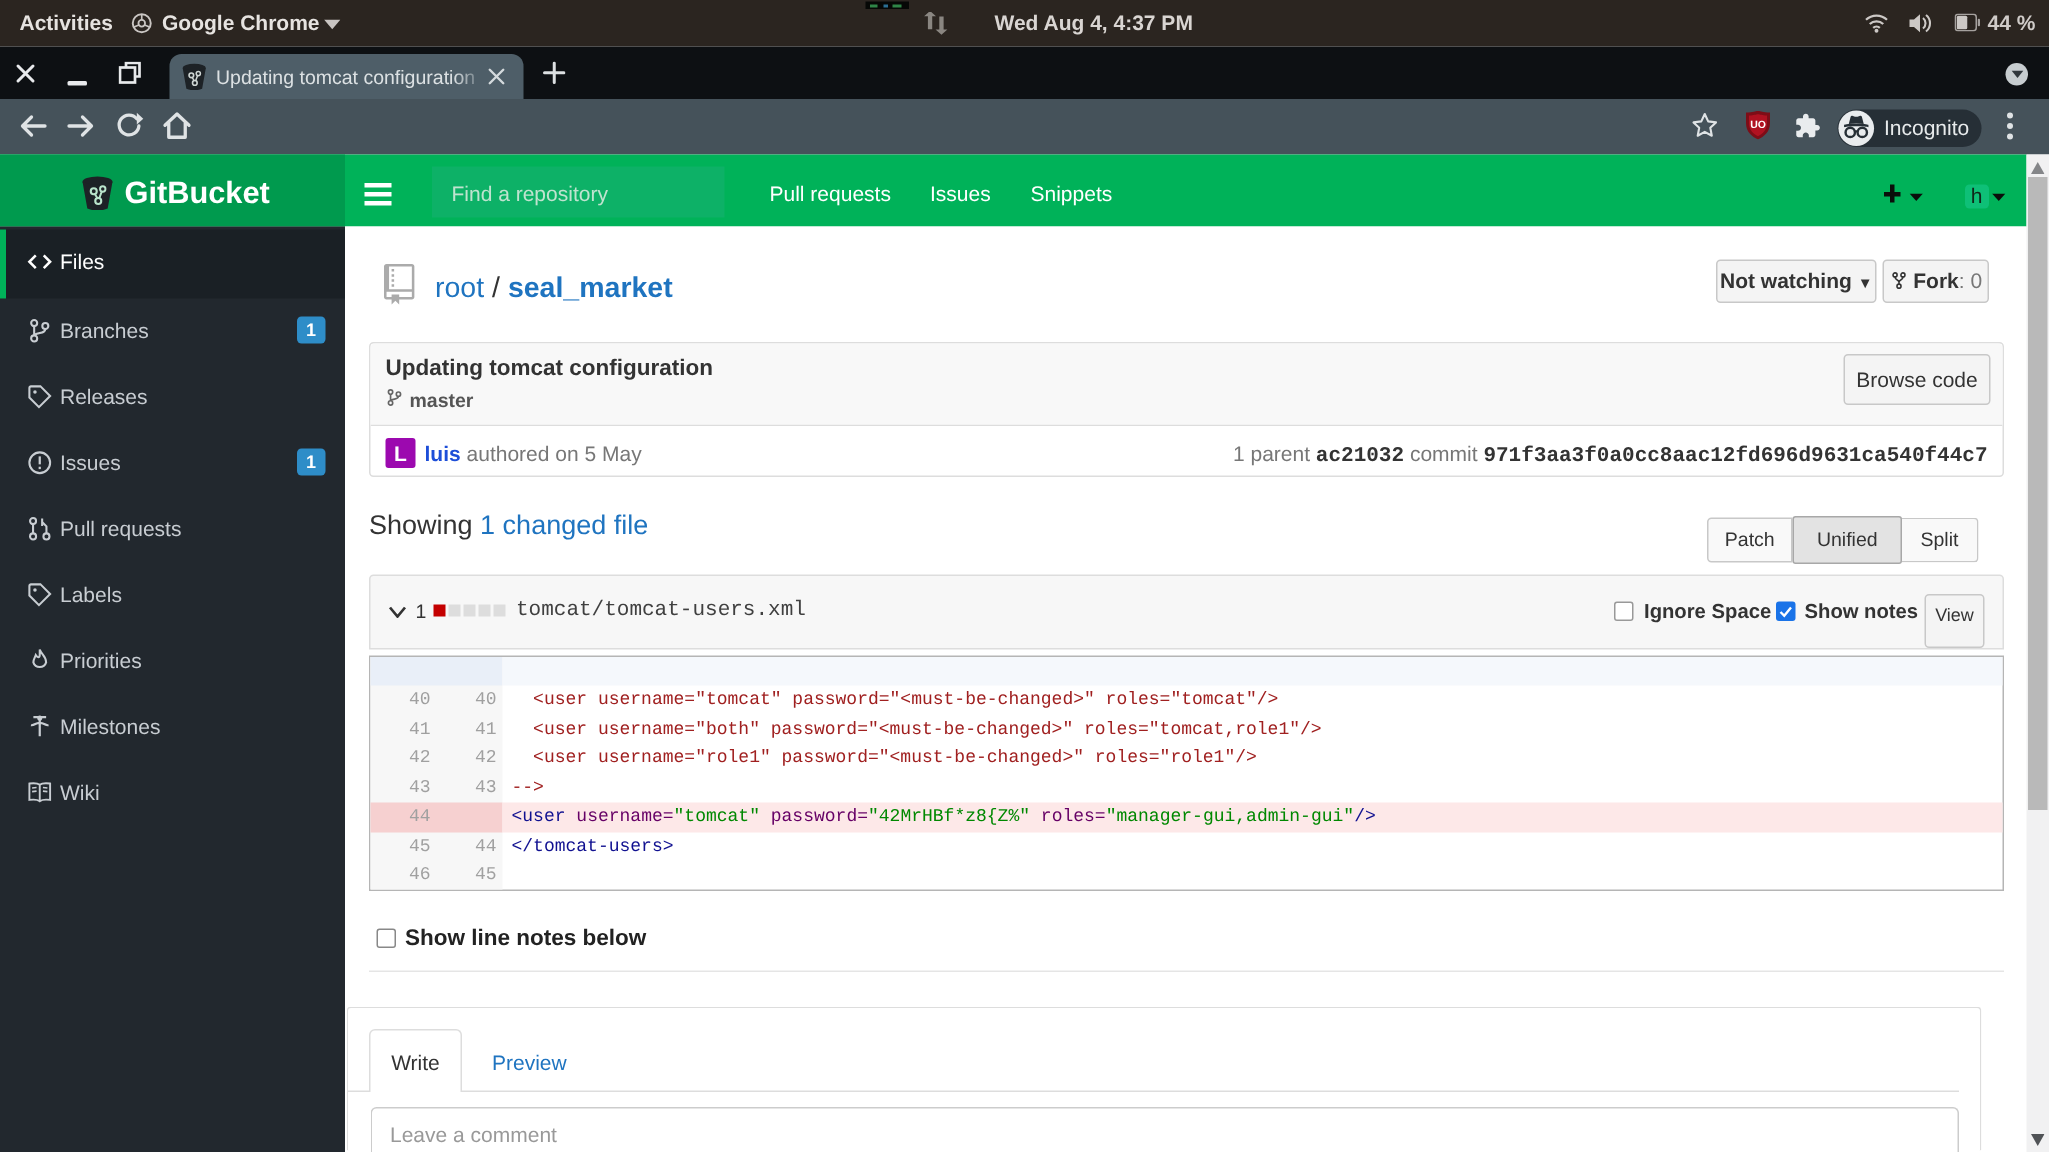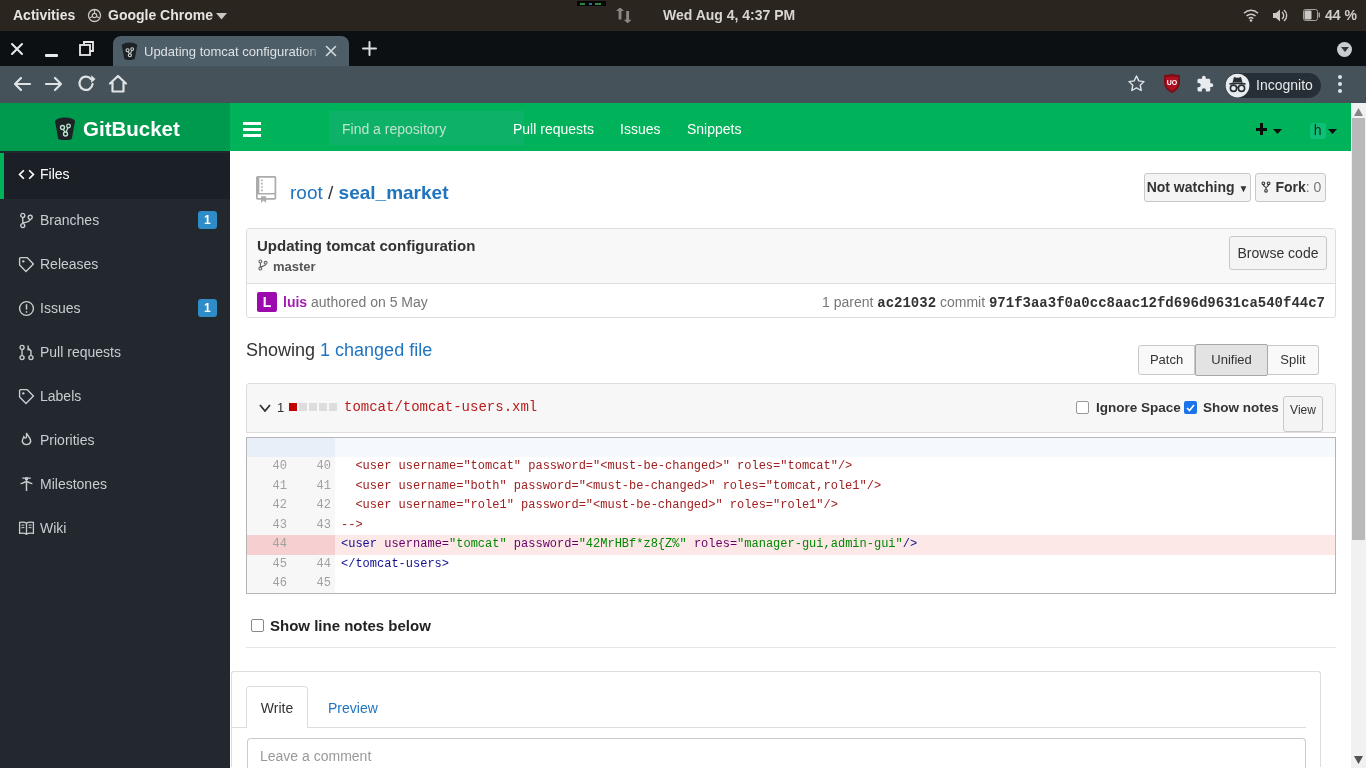--- a/index.html
+++ b/index.html
@@ -21,21 +21,21 @@
 #toolbar { position:absolute; left:0; top:66px; width:1366px; height:37px; background:#45525a; }
 #urlbar { position:absolute; left:140px; top:4.5px; width:1016px; height:28px; background:#3a454d; border-radius:14px; }
 #urlbar .txt { position:absolute; left:36px; top:5px; font-size:15.5px; letter-spacing:0.12px; color:#c4cacd; white-space:nowrap; }
 #urlbar .host { color:#ecefef; }
 #urlbar .path { color:#aeb6bb; letter-spacing:0.3px; }
 #incog { position:absolute; left:1225px; top:7px; width:96px; height:25px; background:#262f36; border-radius:13px; color:#e7eaeb; font-size:14px; }
 
 #ghead { position:absolute; left:0; top:103px; width:1351px; height:48px; background:#00b259; }
 #ghead .left { position:absolute; left:0; top:0; width:230px; height:48px; background:#009a4e; }
 #ghead .logo { position:absolute; font-size:20.5px; font-weight:bold; color:#fff; }
-#search { position:absolute; left:288px; top:9px; width:195px; height:34px; background:#0db167; color:#bfe3cf; font-size:14px; line-height:36px; padding-left:13px;margin-left:41px; }
+#search { position:absolute; left:288px; top:9px; width:195px; height:34px; background:#0db167; color:#bfe3cf; font-size:14px; line-height:36px; padding-left:13px; }
 #ghead .nav { position:absolute; top:15px; font-size:14px; color:#fff; }
 
 #sidebar { position:absolute; left:0; top:151px; width:230px; height:617px; background:#22282e; }
 .sitem { position:absolute; left:0; width:230px; height:44px; color:#c8cdd2; font-size:14px; }
 .sitem .lab { position:absolute; left:40px; top:13px; }
 .sitem .ico { position:absolute; left:18px; top:13px; width:17px; height:17px; }
 .sitem.active { background:#1a2025; border-left:4px solid #00b259; color:#fff; height:46px; }
 .sitem.active .lab { left:36px; }
 .sitem.active .ico { left:14px; }
 .badge { position:absolute; left:198px; top:12px; background:#2e8dc8; color:#fff; font-size:12px; font-weight:bold; border-radius:3px; padding:2px 6px; }
@@ -297,40 +297,40 @@
     <div class="abs" style="left:10px;top:8px;font-size:15px;font-weight:bold;color:#333">Updating tomcat configuration</div>
     <svg class="abs" style="left:10px;top:29px" width="12" height="14" viewBox="0 0 16 16">
         <circle cx="4.5" cy="3.2" r="1.9" fill="none" stroke="#666" stroke-width="1.5"></circle>
         <circle cx="4.5" cy="12.8" r="1.9" fill="none" stroke="#666" stroke-width="1.5"></circle>
         <circle cx="11.5" cy="5" r="1.9" fill="none" stroke="#666" stroke-width="1.5"></circle>
         <path d="M4.5 5.1 L4.5 10.9 M11.5 6.9 C11.5 9.5 8 9 4.8 10.5" fill="none" stroke="#666" stroke-width="1.5"></path>
       </svg>
     <div class="abs" style="left:26px;top:30px;font-size:13px;font-weight:bold;color:#555">master</div>
     <div class="btn" style="left:982px;top:7px;width:98px;height:34px;line-height:32px">Browse code</div>
     <div class="abs" style="left:10px;top:63px;width:20px;height:20px;background:#9c09af;border-radius:2px;color:#fff;font-weight:bold;font-size:14px;text-align:center;line-height:20px">L</div>
-    <div class="abs" style="left:36px;top:65px;font-size:14px;color:#777"><b style="color:#a21caf">luis</b> authored on 5 May</div>
+    <div class="abs" style="left:36px;top:65px;font-size:14px;color:#777"><b style="color:#1d4ed8">luis</b> authored on 5 May</div>
     <div class="abs" style="right:10px;top:65px;font-size:14px;color:#777">1 parent <b class="mono" style="color:#333">ac21032</b> commit <b class="mono" style="color:#333">971f3aa3f0a0cc8aac12fd696d9631ca540f44c7</b></div>
   </div>
 
   <div class="abs" style="left:16px;top:189px;font-size:18px;color:#333">Showing <a href="#">1 changed file</a></div>
   <div class="abs" style="left:908px;top:193px">
     <span class="btn" style="position:static;display:inline-block;width:57px;height:30px;line-height:28px;font-size:13px;border-radius:3px 0 0 3px;background:#f9f9f9;vertical-align:middle">Patch</span><span class="btn" style="position:static;display:inline-block;width:73px;height:32px;line-height:30px;font-size:13px;border-radius:2px;background:#e3e3e3;border-color:#a8a8a8;vertical-align:middle">Unified</span><span class="btn" style="position:static;display:inline-block;width:51px;height:30px;line-height:28px;font-size:13px;border-radius:0 3px 3px 0;border-left:none;background:#f9f9f9;vertical-align:middle">Split</span>
   </div>
 
   <div class="panel" style="left:16px;top:232px;width:1090px;height:50px;background:#f7f7f7;border-radius:3px 3px 0 0">
     <svg class="abs" style="left:12px;top:20px" width="12" height="8" viewBox="0 0 12 8">
         <path d="M1 1 L6 7 L11 1" fill="none" stroke="#333" stroke-width="1.8"></path>
       </svg>
     <span class="abs" style="left:30px;top:16px;font-size:13px;color:#333">1</span>
     <span class="abs" style="left:42px;top:19px;width:8px;height:8px;background:#c40000"></span>
     <span class="abs" style="left:52px;top:19px;width:8px;height:8px;background:#ddd"></span>
     <span class="abs" style="left:62px;top:19px;width:8px;height:8px;background:#ddd"></span>
     <span class="abs" style="left:72px;top:19px;width:8px;height:8px;background:#ddd"></span>
     <span class="abs" style="left:82px;top:19px;width:8px;height:8px;background:#ddd"></span>
-    <span class="abs mono" style="left:97px;top:15px;font-size:14px;color:#b91c1c">tomcat/tomcat-users.xml</span>
+    <span class="abs mono" style="left:97px;top:15px;font-size:14px;color:#404040">tomcat/tomcat-users.xml</span>
     <span class="abs" style="left:829px;top:17px;width:13px;height:13px;border:1px solid #999;border-radius:2px;background:#fff"></span>
     <span class="abs" style="left:849px;top:16px;font-size:13.5px;font-weight:bold;color:#333">Ignore Space</span>
     <span class="abs" style="left:937px;top:17px;width:13px;height:13px;background:#1a73e8;border-radius:2px"></span>
     <svg class="abs" style="left:939px;top:20px" width="9" height="8" viewBox="0 0 9 8">
         <path d="M1 4 L3.5 6.5 L8 1" fill="none" stroke="#fff" stroke-width="1.6"></path>
       </svg>
     <span class="abs" style="left:956px;top:16px;font-size:13.5px;font-weight:bold;color:#333">Show notes</span>
     <div class="btn" style="left:1036px;top:12px;width:40px;height:36px;line-height:26px;font-size:12px">View</div>
   </div>
 

